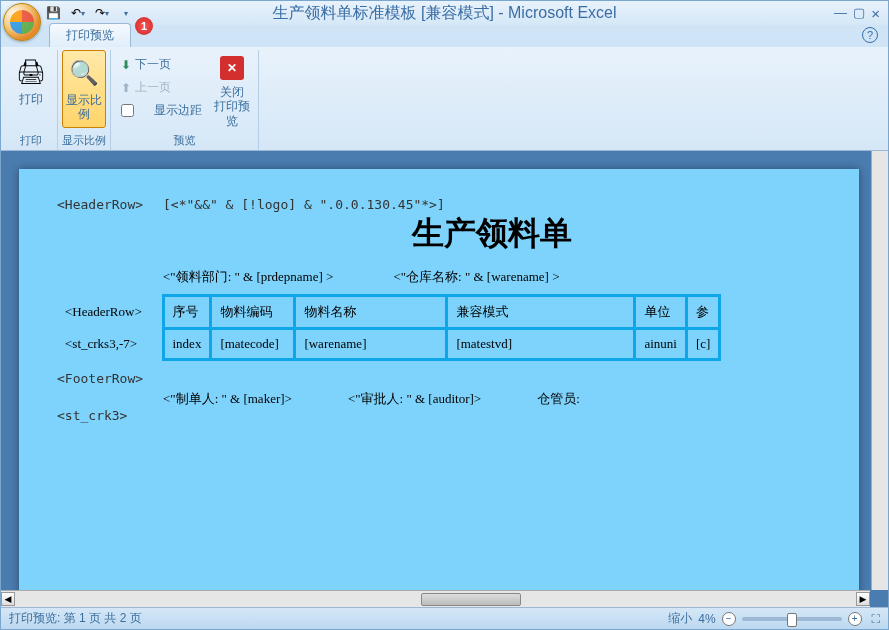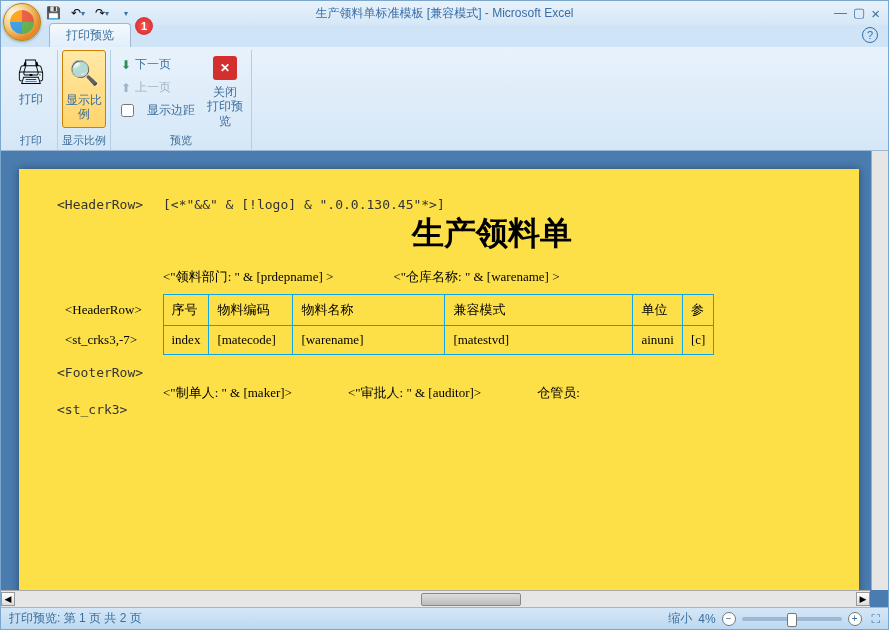--- a/index.html
+++ b/index.html
@@ -1,55 +1,55 @@
 <!DOCTYPE html>
 <html><head>
 <meta charset="utf-8">
 <style>
 * { box-sizing: border-box; margin: 0; padding: 0; }
 body { font-family: "Microsoft YaHei", Arial, sans-serif; font-size: 12px; background: #fff; width: 889px; height: 630px; overflow: hidden; }
 .window { width: 889px; height: 630px; border: 1px solid #7ba7ce; background: #cfe5f7; display: flex; flex-direction: column; }
 .titlebar { height: 24px; background: linear-gradient(#e8f2fb, #d5e7f7); display: flex; align-items: center; position: relative; }
 .qat { display: flex; align-items: center; gap: 2px; padding-left: 42px; }
 .qat-btn { width: 22px; height: 20px; display: flex; align-items: center; justify-content: center; border-radius: 3px; }
-.title-text { position: absolute; left: 50%; transform: translateX(-50%); color: #3a6ea5; font-size: 12px; }
+.title-text { position: absolute; left: 50%; transform: translateX(-50%); color: #3a6ea5; font-size: 16px; }
 .title-controls { margin-left: auto; display: flex; gap: 6px; padding-right: 8px; color: #3a6ea5; font-size: 13px; }
 .office-btn { position: absolute; left: 2px; top: 2px; width: 38px; height: 38px; border-radius: 50%; background: radial-gradient(circle at 30% 30%, #fff, #f4c97b 40%, #e58a2c 70%); border: 1px solid #b8860b; z-index: 10; box-shadow: 0 1px 3px rgba(0,0,0,0.3); }
 .office-btn::after { content: ""; position: absolute; inset: 6px; background: conic-gradient(#e74c3c 0 25%, #4caf50 0 50%, #2196f3 0 75%, #ff9800 0); border-radius: 50%; opacity: 0.85; }
 .tabbar { height: 22px; background: #cfe5f7; display: flex; align-items: flex-end; padding-left: 48px; position: relative; }
 .tab { padding: 3px 16px 3px; background: linear-gradient(#f4f9fd, #e1eefb); border: 1px solid #9cb8d4; border-bottom: none; border-radius: 4px 4px 0 0; color: #3b6e9c; font-size: 12px; }
 .badge { position: absolute; left: 134px; top: -8px; width: 18px; height: 18px; background: radial-gradient(#ff5252, #c62828); border-radius: 50%; color: #fff; font-size: 11px; display: flex; align-items: center; justify-content: center; z-index: 20; font-weight: bold; }
 .help-icon { position: absolute; right: 10px; top: 2px; color: #3a6ea5; width: 16px; height: 16px; border: 1px solid #3a6ea5; border-radius: 50%; display: flex; align-items: center; justify-content: center; font-size: 11px; }
 .ribbon { height: 104px; background: linear-gradient(#e8f2fb, #d5e7f7); border-bottom: 1px solid #9cb8d4; display: flex; padding: 3px 4px 0; gap: 0; }
 .ribbon-group { display: flex; flex-direction: column; border-right: 1px solid #b4cee5; padding: 0 4px; }
 .ribbon-group-content { flex: 1; display: flex; align-items: flex-start; gap: 2px; }
 .ribbon-group-label { text-align: center; font-size: 11px; color: #3b6e9c; padding: 2px 0; }
 .large-btn { width: 44px; height: 78px; display: flex; flex-direction: column; align-items: center; justify-content: flex-start; padding-top: 6px; border-radius: 3px; cursor: pointer; }
 .large-btn.highlighted { border: 1px solid #d08000; background: linear-gradient(#ffe9a8, #ffd56b); }
 .large-btn.red-outline { border: 1px solid #e53935; }
 .large-btn .label { font-size: 12px; color: #3b6e9c; margin-top: 4px; text-align: center; line-height: 1.2; }
 .small-btns { display: flex; flex-direction: column; gap: 2px; padding-top: 4px; }
 .small-btn { display: flex; align-items: center; gap: 4px; padding: 2px 6px; font-size: 12px; color: #3b6e9c; cursor: pointer; }
 .small-btn.disabled { color: #9db3c6; }
-.checkbox-row { display: flex; align-items: center; gap: 13px; padding: 2px 6px; font-size: 12px; color: #3b6e9c; justify-content: center; }
+.checkbox-row { display: flex; align-items: center; gap: 20px; padding: 2px 6px; font-size: 12px; color: #3b6e9c; justify-content: center; }
 .checkbox-row input { width: 13px; height: 13px; }
 .icon-box { width: 32px; height: 32px; display: flex; align-items: center; justify-content: center; }
 .printer-icon::before { content: "🖨"; font-size: 24px; }
 .pagesetup-icon { width: 28px; height: 30px; background: linear-gradient(#fff, #f0f0f0); border: 1px solid #999; position: relative; }
 .zoom-icon::before { content: "🔍"; font-size: 24px; }
 .close-icon { width: 24px; height: 24px; background: #d32f2f; border-radius: 3px; display: flex; align-items: center; justify-content: center; color: #fff; font-weight: bold; }
 .content-area { flex: 1; background: #4a7cb0; padding: 18px 10px 0 4px; overflow: hidden; position: relative; }
-.page { background: #fde047; width: 840px; height: 430px; margin-left: 14px; padding: 28px 38px; box-shadow: 0 0 8px rgba(0,0,0,0.4); overflow: hidden; }
+.page { background: #7dd3fc; width: 840px; height: 430px; margin-left: 14px; padding: 28px 38px; box-shadow: 0 0 8px rgba(0,0,0,0.4); overflow: hidden; }
 .page-row { display: flex; margin-bottom: 4px; font-family: "SimSun", monospace; font-size: 13px; color: #333; }
 .page-tag { width: 106px; }
 .page-content { flex: 1; }
 .doc-title { font-family: "SimSun"; font-size: 32px; font-weight: bold; text-align: center; margin: -4px 0 12px 106px; }
 .field-row { display: flex; gap: 60px; margin-left: 106px; margin-bottom: 8px; font-family: "SimSun"; font-size: 13px; }
 .data-table { border-collapse: collapse; margin-bottom: 10px; margin-left: 0; }
-.data-table td, .data-table th { border: 1px solid #0ea5e9; padding: 6px 8px; font-family: "SimSun"; font-size: 13px; font-weight: normal; text-align: left; }
+.data-table td, .data-table th { border: 3px solid #0ea5e9; padding: 6px 8px; font-family: "SimSun"; font-size: 13px; font-weight: normal; text-align: left; }
 .th-seq { width: 42px; } .th-code { width: 84px; } .th-name { width: 152px; } .th-spec { width: 188px; } .th-unit { width: 40px; } .th-last { width: 20px; }
 .td-tag { border: none !important; width: 106px; font-size: 12px; }
 .footer-fields { display: flex; gap: 56px; margin-left: 106px; font-family: "SimSun"; font-size: 13px; }
 .hscroll { position: absolute; bottom: 0; left: 0; right: 18px; height: 17px; background: #e6e6e6; border-top: 1px solid #aaa; display: flex; align-items: center; }
 .hscroll-thumb { position: absolute; left: 420px; width: 100px; height: 13px; background: linear-gradient(#ddd, #bbb); border: 1px solid #888; border-radius: 2px; }
 .vscroll { position: absolute; top: 0; right: 0; bottom: 17px; width: 17px; background: #e6e6e6; border-left: 1px solid #aaa; }
 .statusbar { height: 22px; background: linear-gradient(#d5e7f7, #bcd8f0); border-top: 1px solid #9cb8d4; display: flex; align-items: center; padding: 0 8px; font-size: 12px; color: #3b6e9c; }
 .statusbar .spacer { flex: 1; }
 .zoom-controls { display: flex; align-items: center; gap: 6px; }
 .zoom-slider { width: 100px; height: 4px; background: #9cb8d4; position: relative; border-radius: 2px; }

